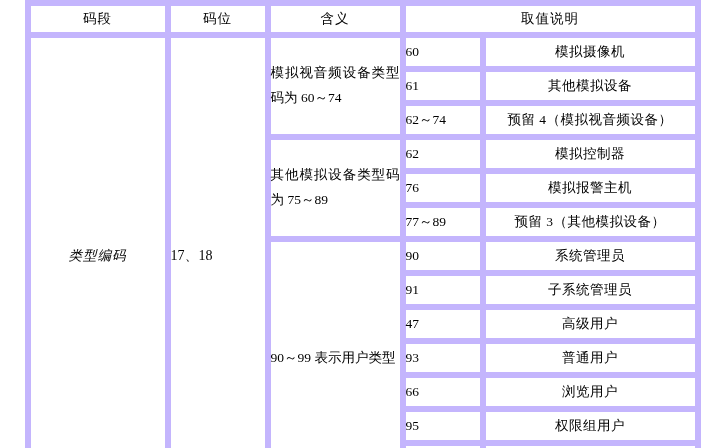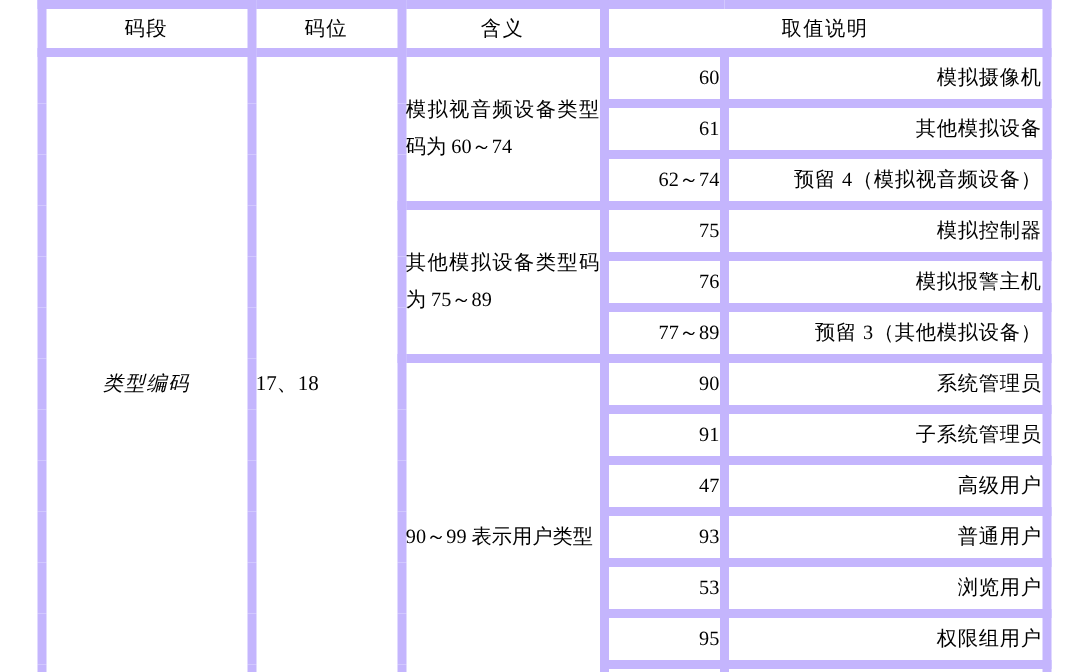--- a/index.html
+++ b/index.html
@@ -62,25 +62,25 @@
     font-size: 13.5px;
     padding: 6px 10px 6px 10px;
     line-height: 1.85;
     text-align: justify;
     text-align-last: left;
   }
   td.code-cell {
     font-size: 13.5px;
     padding-left: 10px;
     height: 28px;
-    text-align: right;
+    text-align: left;
   }
   td.desc-cell {
     font-size: 13.5px;
-    text-align: right;
+    text-align: center;
     height: 28px;
     letter-spacing: 0.5px;
   }
 </style>
 </head>
 <body>
 
 <div class="page">
 
 
@@ -113,21 +113,21 @@
         <td class="code-cell">61</td>
         <td class="desc-cell">其他模拟设备</td>
       </tr>
       <tr>
         <td class="code-cell">62～74</td>
         <td class="desc-cell">预留 4（模拟视音频设备）</td>
       </tr>
 
       <tr>
         <td class="col-c" rowspan="3">其他模拟设备类型码为 75～89</td>
-        <td class="code-cell">75</td>
+        <td class="code-cell">62</td>
         <td class="desc-cell">模拟控制器</td>
       </tr>
       <tr>
         <td class="code-cell">76</td>
         <td class="desc-cell">模拟报警主机</td>
       </tr>
       <tr>
         <td class="code-cell">77～89</td>
         <td class="desc-cell">预留 3（其他模拟设备）</td>
       </tr>
@@ -143,21 +143,21 @@
       </tr>
       <tr>
         <td class="code-cell">47</td>
         <td class="desc-cell">高级用户</td>
       </tr>
       <tr>
         <td class="code-cell">93</td>
         <td class="desc-cell">普通用户</td>
       </tr>
       <tr>
-        <td class="code-cell">53</td>
+        <td class="code-cell">66</td>
         <td class="desc-cell">浏览用户</td>
       </tr>
       <tr>
         <td class="code-cell">95</td>
         <td class="desc-cell">权限组用户</td>
       </tr>
       <tr>
         <td class="code-cell">96～99</td>
         <td class="desc-cell">预留</td>
       </tr>

